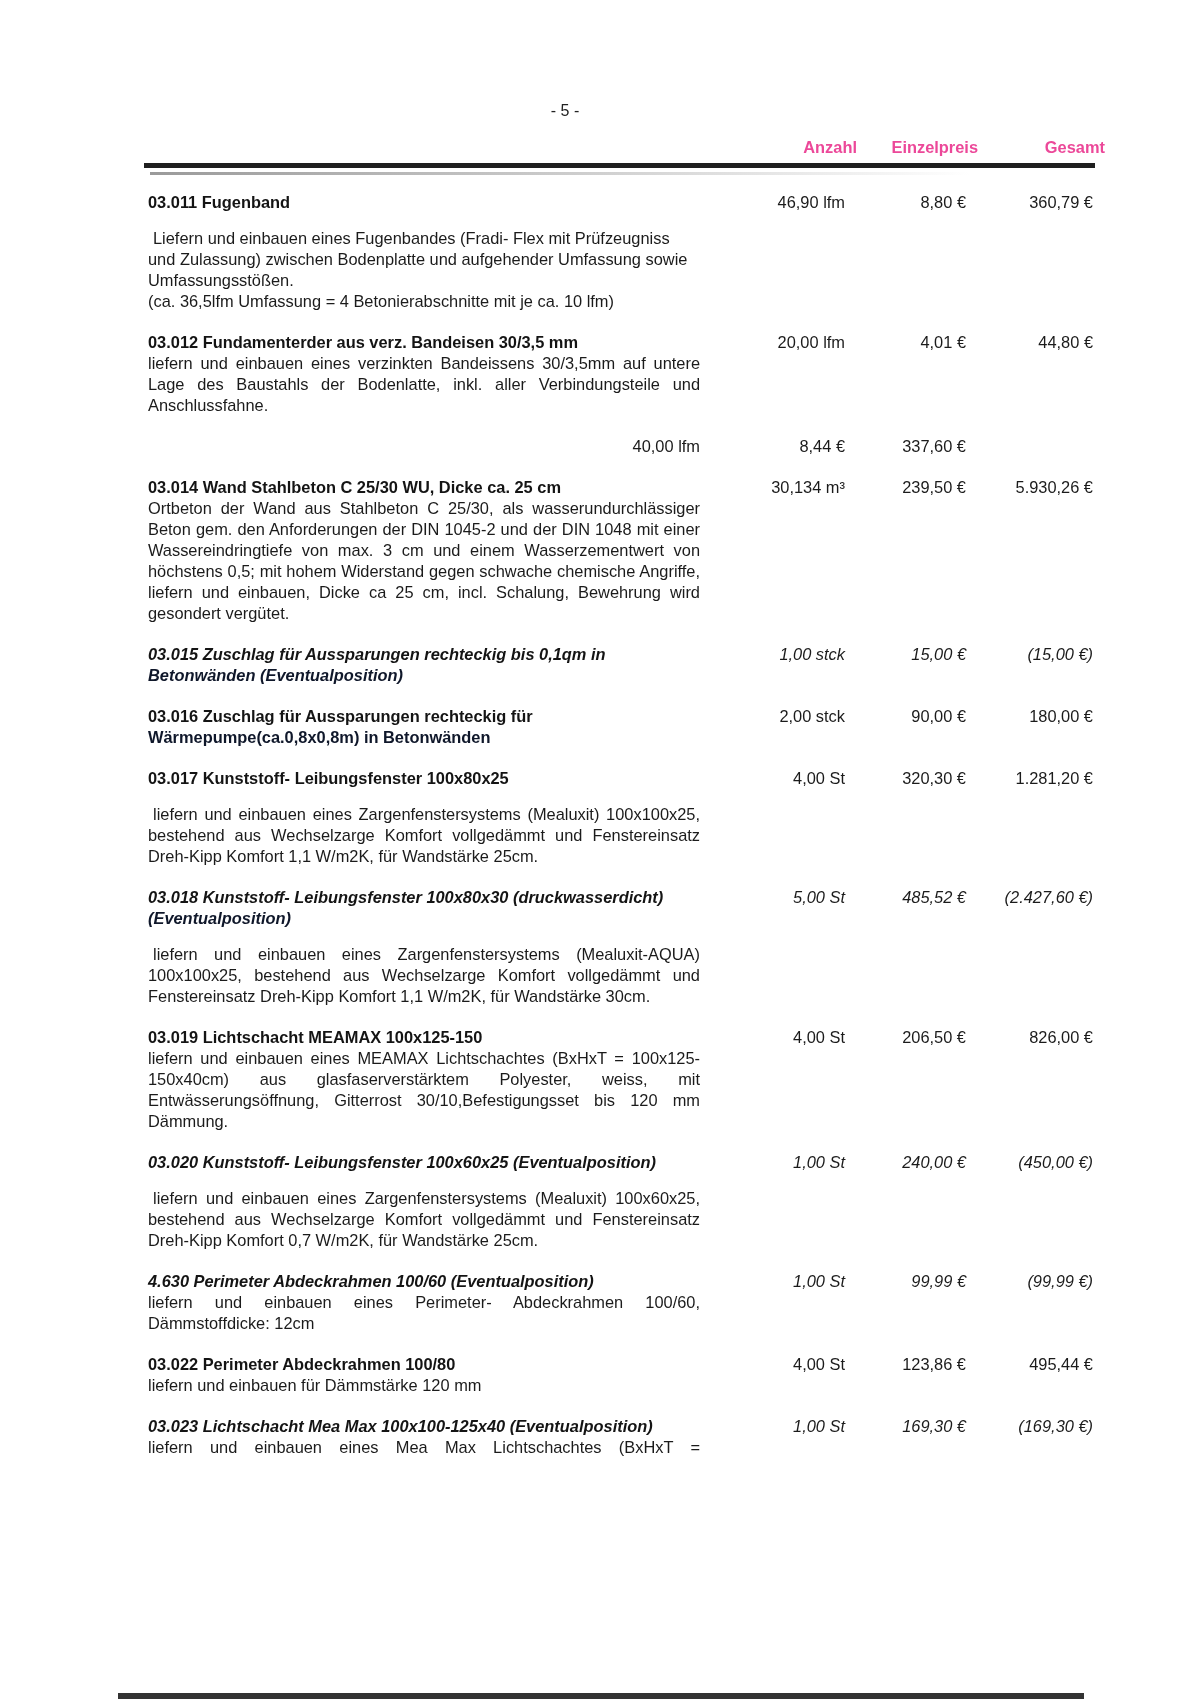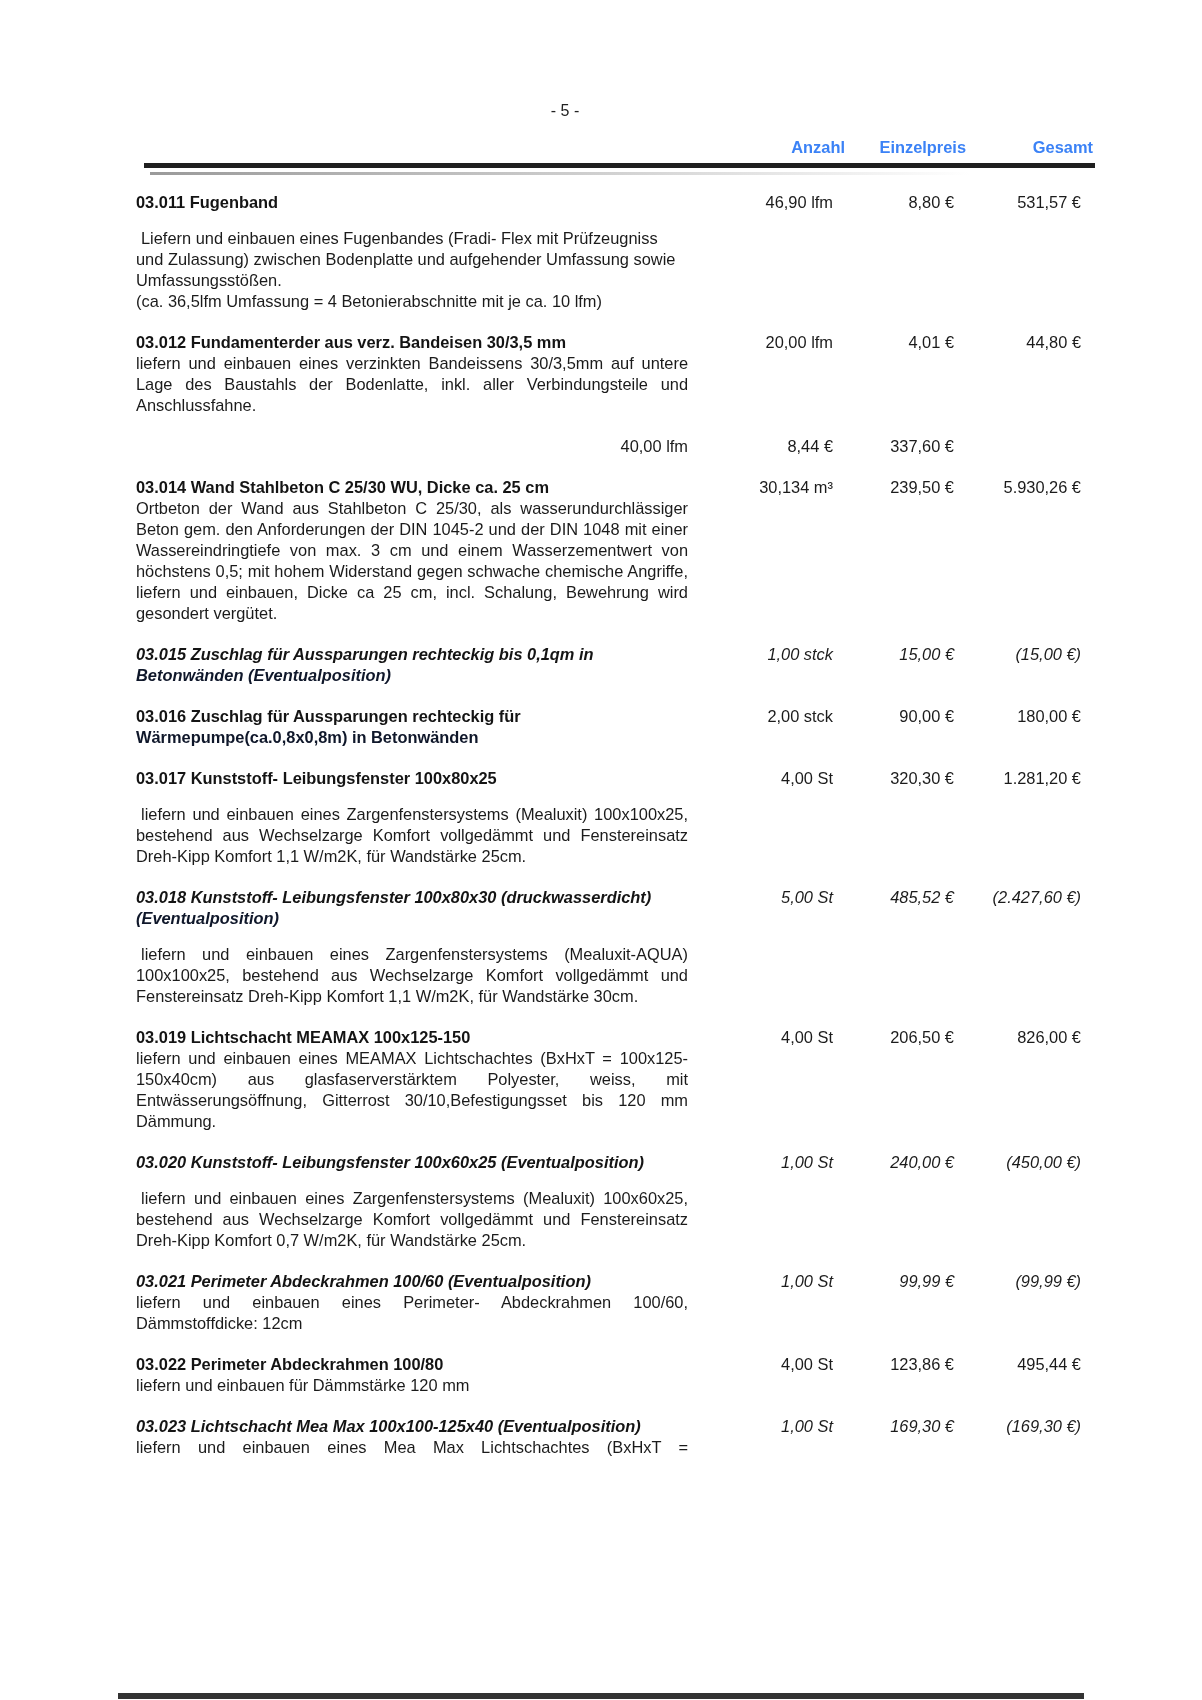--- a/index.html
+++ b/index.html
@@ -3,29 +3,29 @@
 <meta charset="utf-8">
 <style>
   html,body { margin:0; padding:0; background:#ffffff; }
   .page {
     position:relative; width:1202px; height:1700px; background:#ffffff;
     font-family:"Liberation Sans","DejaVu Sans",sans-serif;
     font-size:16.4px; line-height:21px; color:#1b1b1b; overflow:hidden;
   }
   .page-number { position:absolute; top:100px; left:520px; width:90px; text-align:center; font-size:16px; color:#222; }
   .col-head {
-    position:absolute; top:137px; left:148px; width:945px;
+    position:absolute; top:137px; left:160px; width:945px;
     display:grid; grid-template-columns:552px 145px 121px 127px;
-    font-weight:bold; color:#3b82f6;
+    font-weight:bold; color:#ec4899;
   }
   .col-head .num { text-align:right; }
   .rule  { position:absolute; top:163px; left:144px; width:951px; height:5px; background:#1f1f1f; }
   .rule-echo { position:absolute; top:172px; left:150px; width:820px; height:3px;
     background:linear-gradient(to right,#9a9a9a,#d0d0d0 55%,rgba(255,255,255,0)); }
-  .items { position:absolute; top:192px; left:136px; width:945px; }
+  .items { position:absolute; top:192px; left:148px; width:945px; }
   .row {
     display:grid; grid-template-columns:552px 145px 121px 127px;
     align-items:start; margin-bottom:20px;
   }
   .num { text-align:right; white-space:nowrap; }
   .t { font-weight:bold; color:#141414; white-space:nowrap; }
   .t2 { font-weight:bold; color:#0f172a; }
   .d { text-align:justify; margin:0; }
   .d.noj { text-align:left; }
   .d.ind { text-indent:5px;margin-top:15px; }
@@ -53,21 +53,21 @@
   <div class="items">
 
     <div class="row">
       <div class="cell">
         <div class="t">03.011 Fugenband</div>
         <p class="d noj ind">Liefern und einbauen eines Fugenbandes (Fradi- Flex mit Prüfzeugniss und Zulassung) zwischen Bodenplatte und aufgehender Umfassung sowie Umfassungsstößen.</p>
         <p class="d noj">(ca. 36,5lfm Umfassung = 4 Betonierabschnitte mit je ca. 10 lfm)</p>
       </div>
       <div class="num">46,90 lfm</div>
       <div class="num">8,80 €</div>
-      <div class="num">531,57 €</div>
+      <div class="num">360,79 €</div>
     </div>
 
     <div class="row">
       <div class="cell">
         <div class="t">03.012 Fundamenterder aus verz. Bandeisen 30/3,5 mm</div>
         <p class="d">liefern und einbauen eines verzinkten Bandeissens 30/3,5mm auf untere Lage des Baustahls der Bodenlatte, inkl. aller Verbindungsteile und Anschlussfahne.</p>
       </div>
       <div class="num">20,00 lfm</div>
       <div class="num">4,01 €</div>
       <div class="num">44,80 €</div>
@@ -145,21 +145,21 @@
         <div class="t">03.020 Kunststoff- Leibungsfenster 100x60x25 (Eventualposition)</div>
         <p class="d ind">liefern und einbauen eines Zargenfenstersystems (Mealuxit) 100x60x25, bestehend aus Wechselzarge Komfort vollgedämmt und Fenstereinsatz Dreh-Kipp Komfort 0,7 W/m2K, für Wandstärke 25cm.</p>
       </div>
       <div class="num">1,00 St</div>
       <div class="num">240,00 €</div>
       <div class="num">(450,00 €)</div>
     </div>
 
     <div class="row eventual">
       <div class="cell">
-        <div class="t">03.021 Perimeter Abdeckrahmen 100/60 (Eventualposition)</div>
+        <div class="t">4.630 Perimeter Abdeckrahmen 100/60 (Eventualposition)</div>
         <p class="d">liefern und einbauen eines Perimeter- Abdeckrahmen 100/60, Dämmstoffdicke: 12cm</p>
       </div>
       <div class="num">1,00 St</div>
       <div class="num">99,99 €</div>
       <div class="num">(99,99 €)</div>
     </div>
 
     <div class="row">
       <div class="cell">
         <div class="t">03.022 Perimeter Abdeckrahmen 100/80</div>

